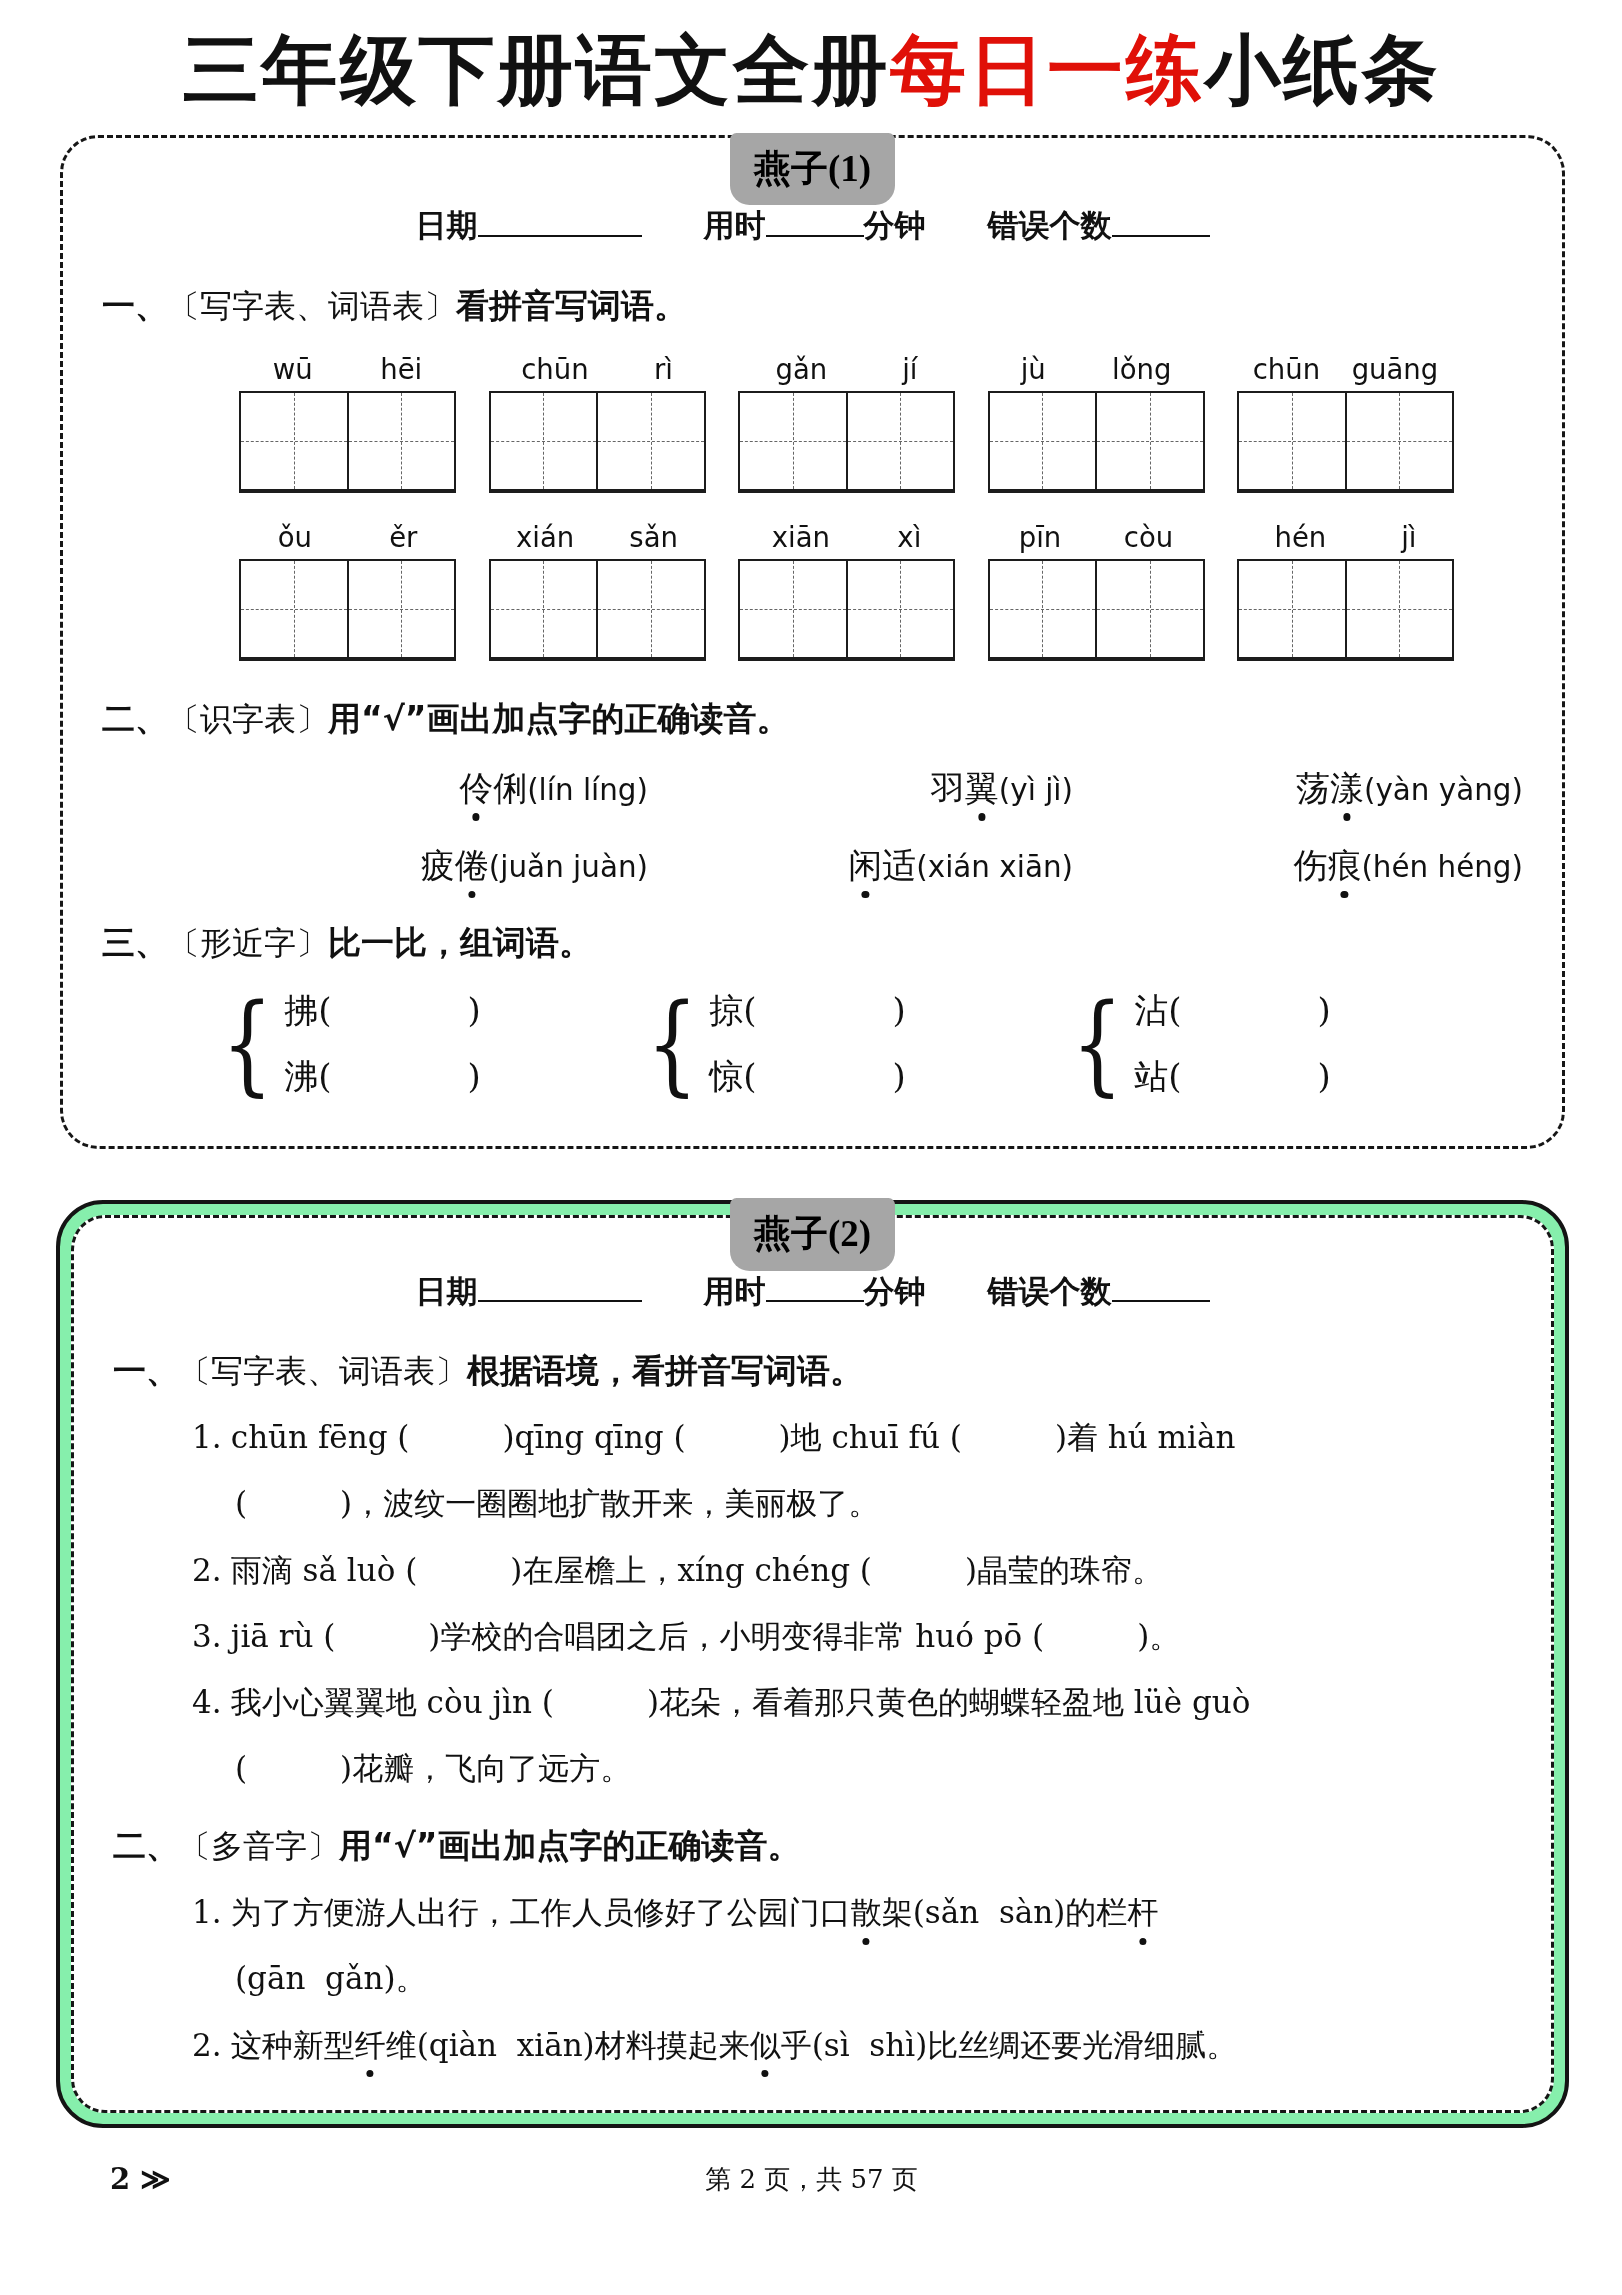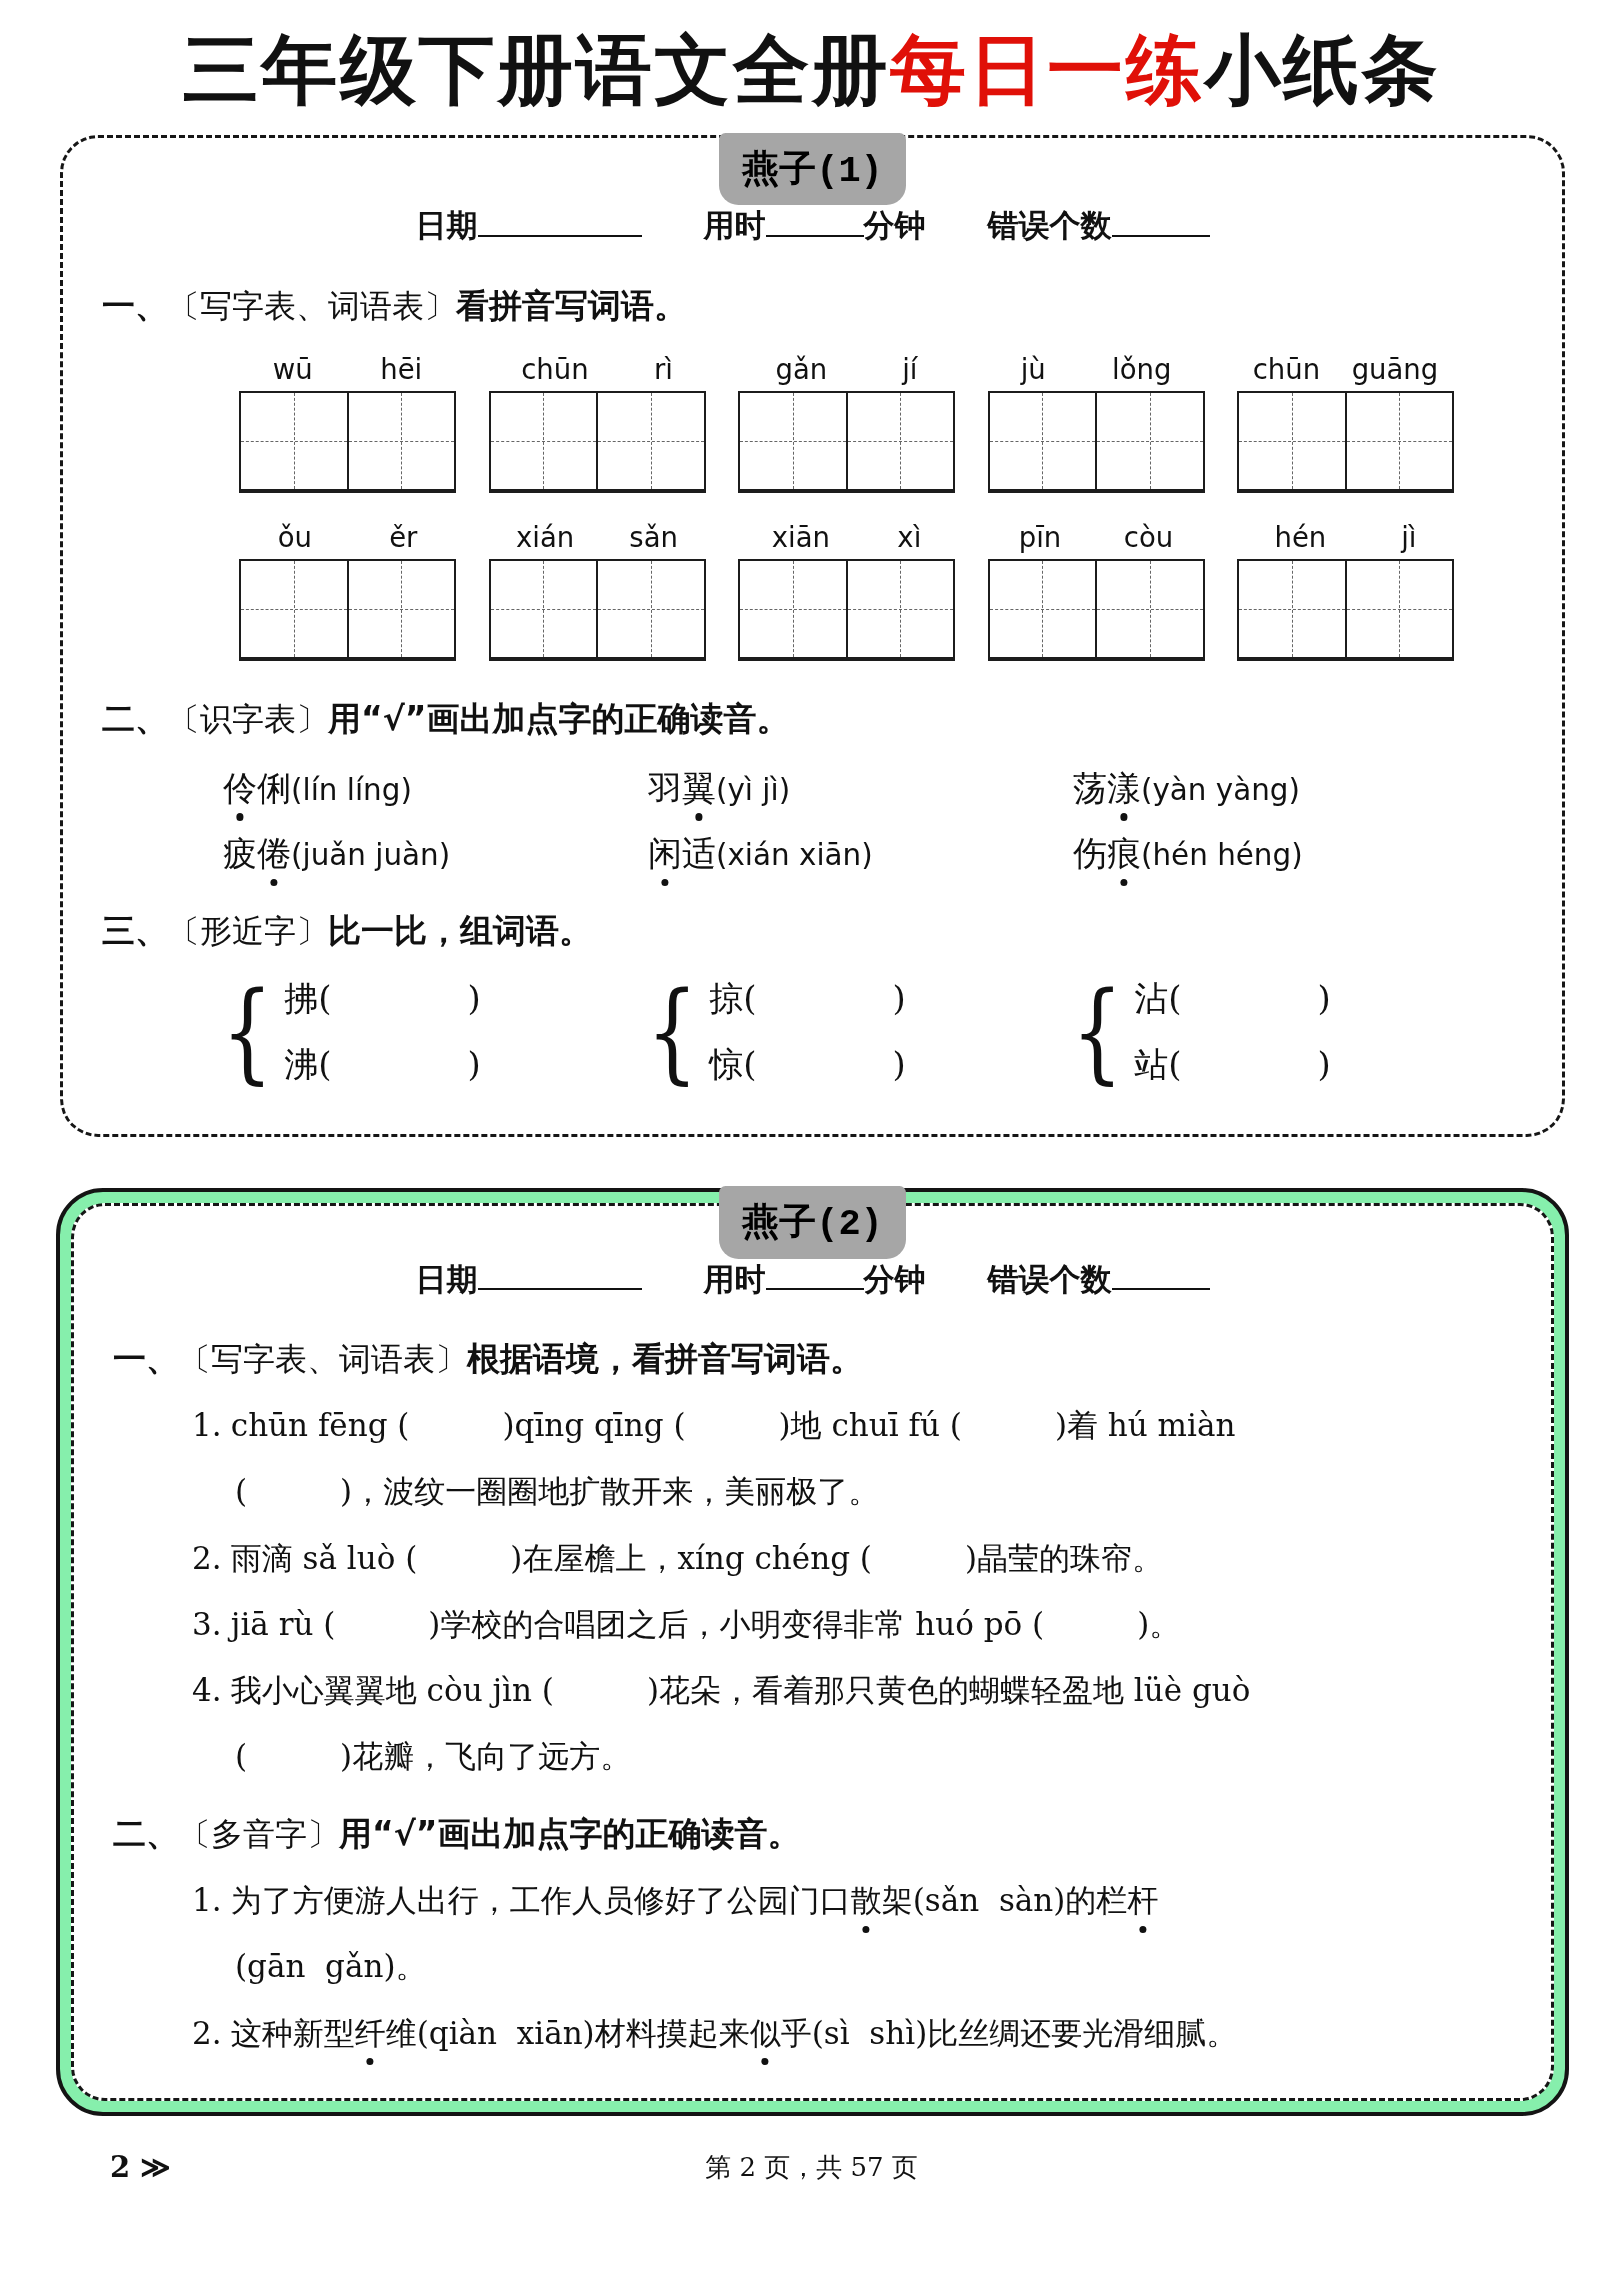--- a/index.html
+++ b/index.html
@@ -26,21 +26,21 @@
   }
   .box2outer{
     border:4.6px solid #141414;border-radius:47px;
     margin:51px 54px 0 56px;padding:11px;background:#86efac;
   }
   .box2outer .box{margin:0;border-radius:34px;}
 
   .badge-wrap{text-align:center;}
   .badge{
     display:inline-block;background:#a6a6a6;color:#000;
-    font-family:Liberation Mono, monospace;font-weight:800;font-size:37px;
+    font-family:Liberation Serif, serif;font-weight:800;font-size:37px;
     padding:10.5px 23.6px 11.8px 23.6px;margin-top:-5.2px;
     border-radius:6.5px 6.5px 19.6px 19.6px;
     text-align:right;
   }
   .box2outer .badge{margin-top:-19.6px;}
 
   
   .meta{
     display:flex;justify-content:center;gap:62px;
     font-weight:700;font-size:31px;
@@ -84,21 +84,21 @@
     border-left:1.3px dashed #666;
   }
   .cell::after{
     content:"";position:absolute;left:0;right:0;top:50%;
     border-top:1.3px dashed #666;
   }
 
   
   .zi-grid{
     display:grid;grid-template-columns:425px 425px auto;
-    row-gap:26px;margin:30px 0 0 121px;font-size:34px;line-height:1.15;
+    row-gap:38px;margin:30px 0 0 121px;font-size:34px;line-height:1.15;text-align:right;
   }
   .zi-item{white-space:pre;}
   .py{font-family:"DejaVu Sans", sans-serif;font-size:29.4px;}
   .du{position:relative;display:inline-block;}
   .du::after{
     content:"";position:absolute;left:50%;bottom:-13px;
     transform:translateX(-50%);
     width:7.2px;height:7.2px;border-radius:50%;background:#111;
   }
 

